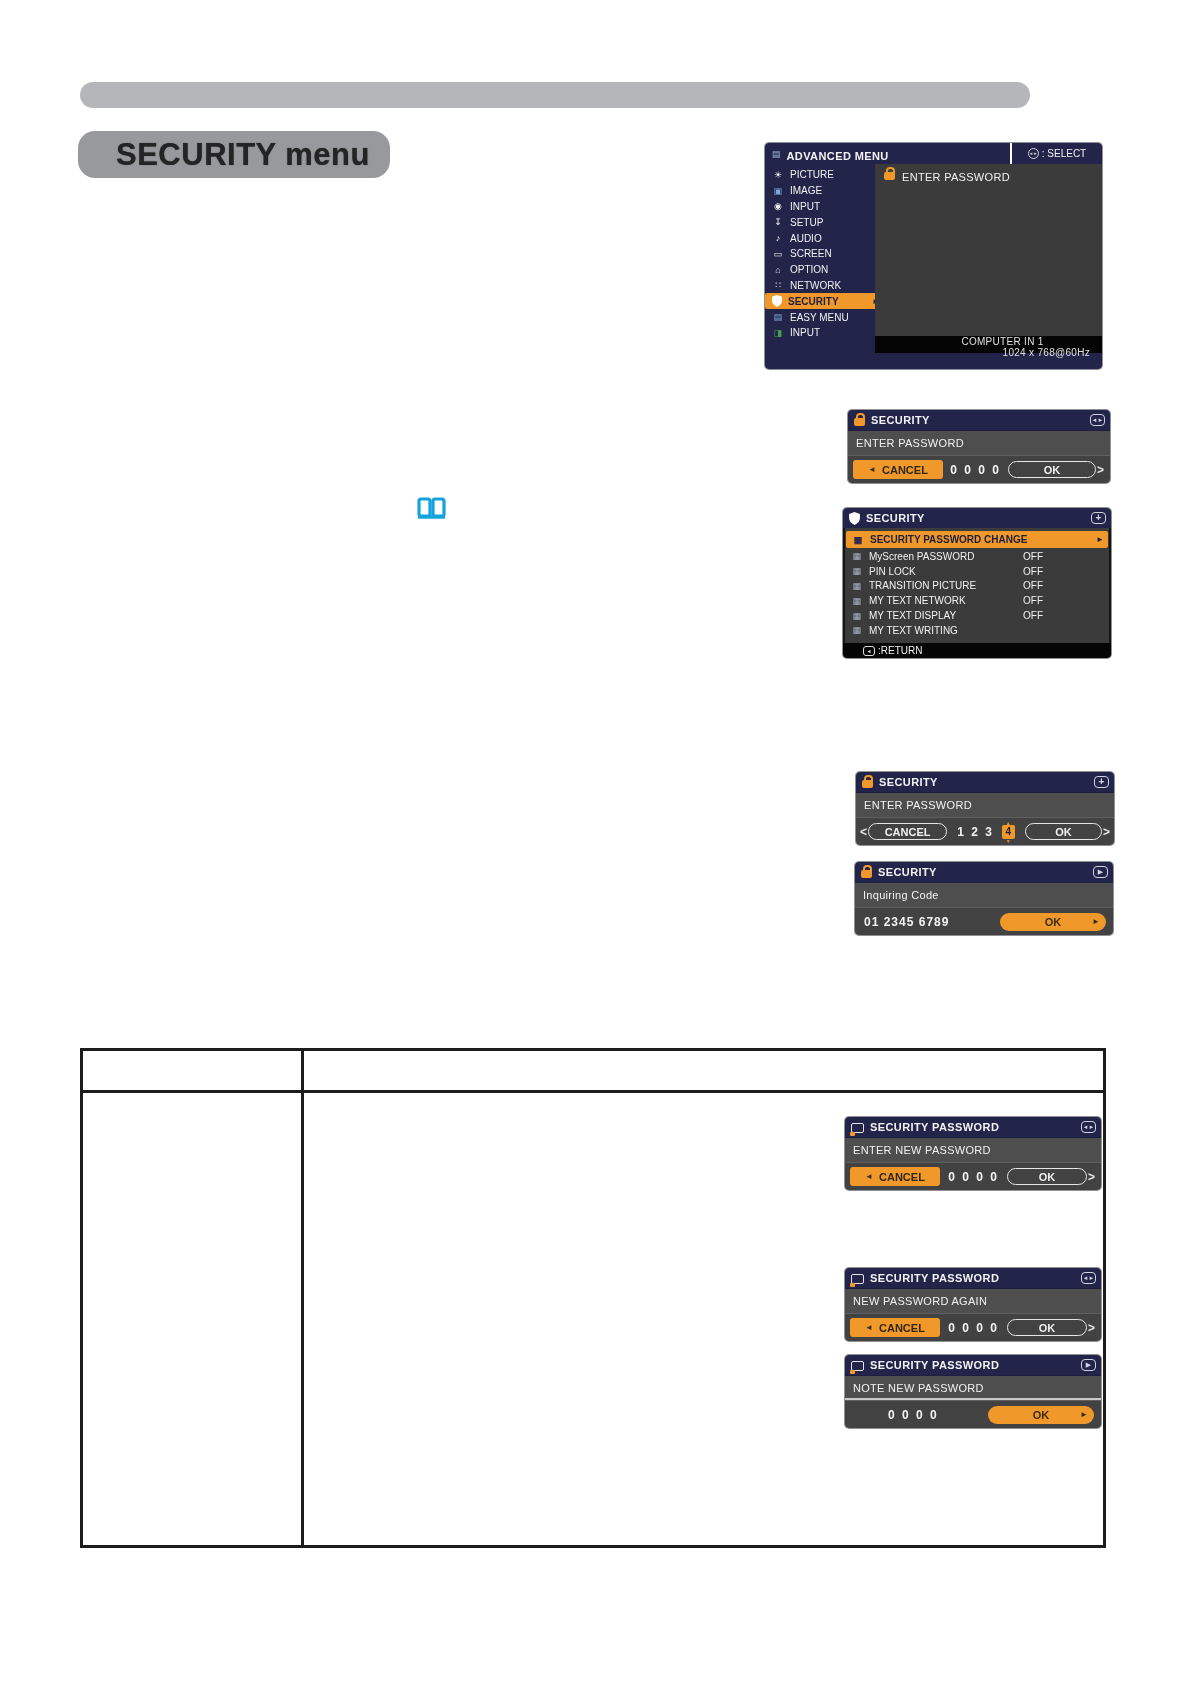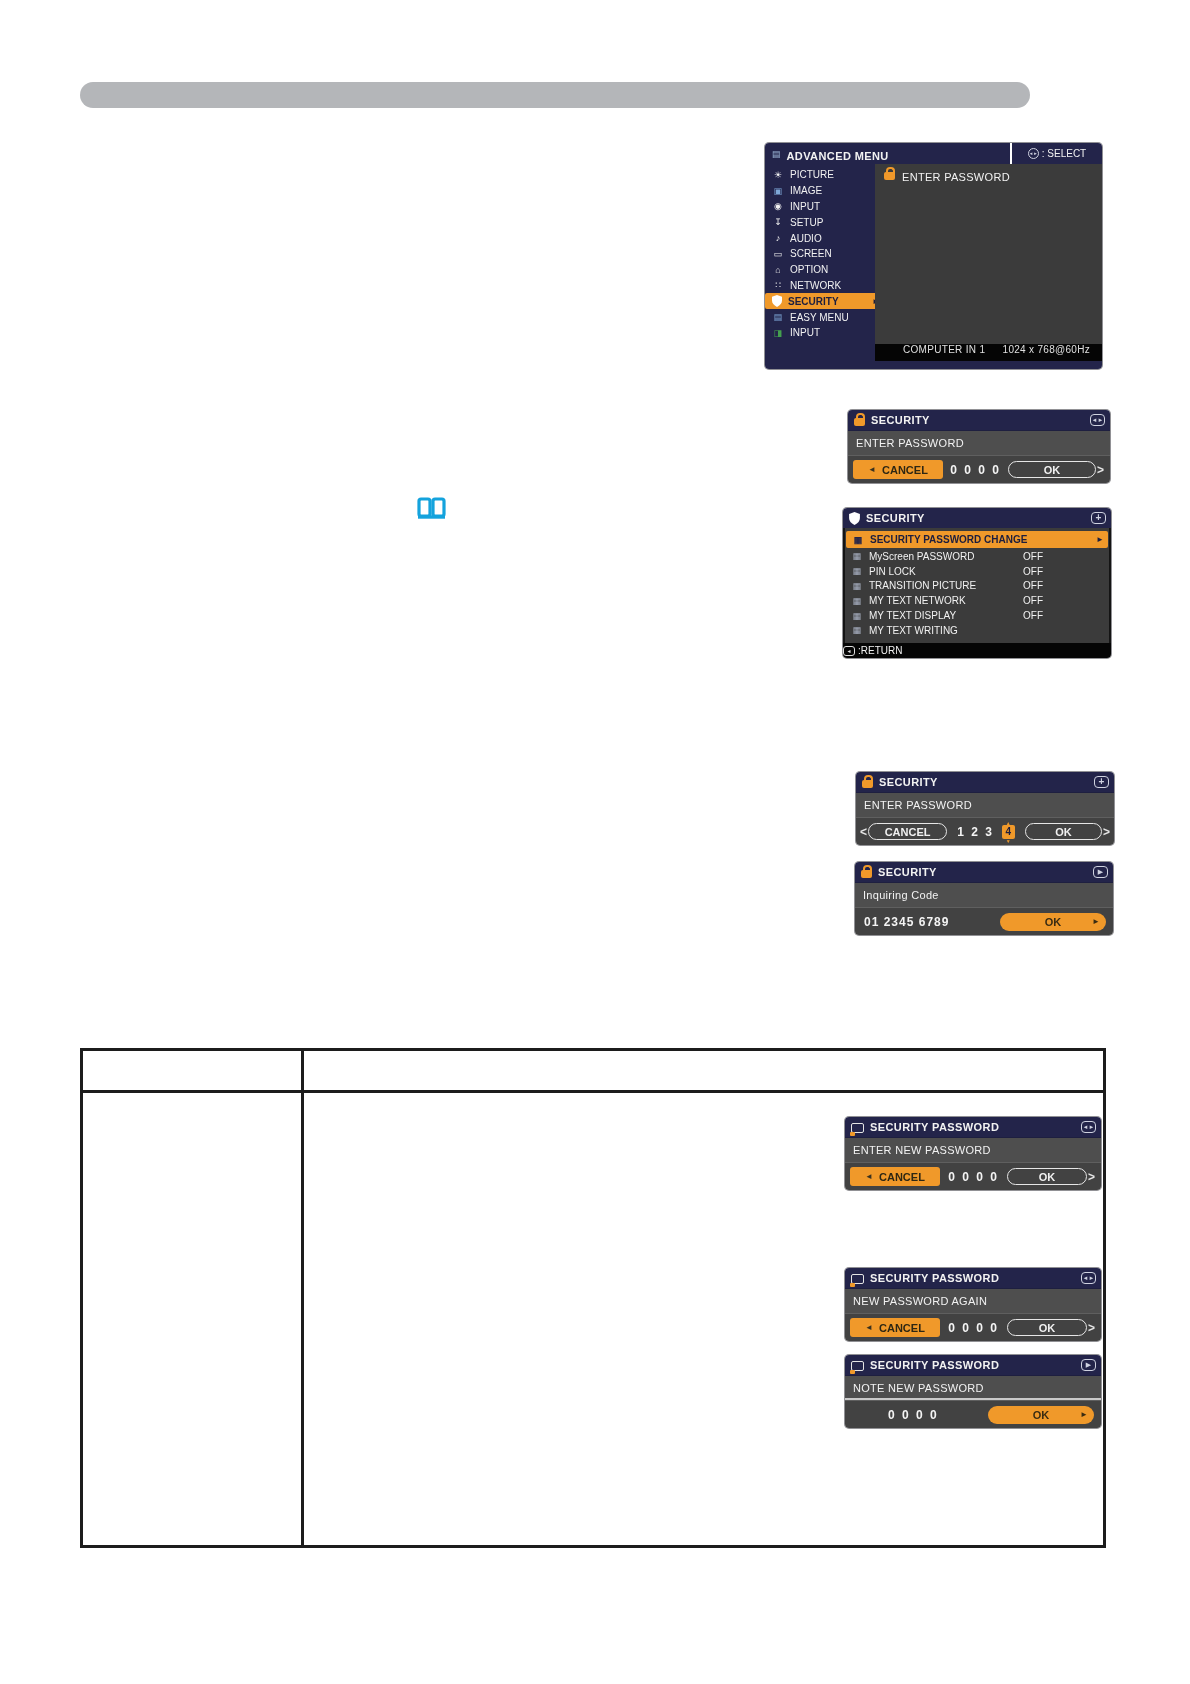--- a/index.html
+++ b/index.html
@@ -63,56 +63,59 @@
     justify-content:center;font-size:4.5px;color:#cfd2e0;box-sizing:border-box;}
   .adv-body{position:relative;height:205px;background:#23244a;}
   .adv-items{position:absolute;left:0;top:3px;width:110px;}
   .adv-item{height:15.8px;display:flex;align-items:center;padding-left:7px;font-size:10px;gap:6px;white-space:nowrap;}
   .adv-item .gi{width:12px;text-align:center;font-size:9px;flex:none;}
   .adv-item.selected{background:#f0992a;color:#1d1e3e;font-weight:bold;width:106px;position:relative;border-radius:2px;}
   .adv-item.selected .sel-arrow{position:absolute;right:-2px;font-size:8px;color:#1d1e3e;}
   .adv-panel{position:absolute;left:110px;top:0;right:0;bottom:17px;background:#3b3b3b;display:flex;gap:7px;
     padding:7px 9px;align-items:flex-start;font-size:11px;letter-spacing:.3px;box-sizing:border-box;}
   .adv-panel .lock-icon{margin-top:1px;}
-  .adv-status{position:absolute;left:110px;right:0;bottom:8px;height:17px;background:#050505;display:flex;
-    font-size:10px;color:#e0e0e0;letter-spacing:.3px;}
+  .adv-status{position:absolute;left:110px;right:0;bottom:16px;height:17px;background:#050505;display:flex;
+    align-items:center;font-size:10px;color:#e0e0e0;letter-spacing:.3px;flex-direction:column;}
   .adv-status .in{margin-left:28px;}
   .adv-status .res{margin-left:auto;margin-right:12px;}
 
   
   .seclist{left:843px;top:508px;width:268px;height:150px;}
   .sec-body{height:115px;background:#3b3b3b;padding-top:3px;box-sizing:border-box;border-left:2px solid #141414;
     border-right:2px solid #141414;}
   .sec-item{position:relative;height:14.8px;display:flex;align-items:center;padding-left:6px;font-size:10px;gap:6px;
     white-space:nowrap;}
   .sec-item .si{font-size:9px;color:#aab2c4;width:12px;text-align:center;flex:none;}
   .sec-item.first{height:17px;background:#f0992a;border-radius:2px;margin:0 1px 1px 1px;color:#1d1e3e;font-weight:bold;}
   .sec-item.first .si{color:#23244a;}
   .sec-item .sec-value{position:absolute;left:178px;font-size:10px;}
   .sec-item .sec-arrow{position:absolute;right:4px;font-size:8px;color:#1d1e3e;}
-  .sec-return{height:15px;background:#050505;display:flex;align-items:center;padding-left:0;font-size:10px;gap:3px;}
+  .sec-return{height:15px;background:#050505;display:flex;align-items:center;padding-left:20px;font-size:10px;gap:3px;}
   .mini-nav{width:12px;height:10px;border:1px solid #ddd;border-radius:3px;display:flex;align-items:center;
     justify-content:center;font-size:5px;color:#ddd;box-sizing:border-box;}
 
   
   .manual-table{position:absolute;left:80px;top:1048px;width:1026px;height:500px;border:3px solid #1c1c1c;
     box-sizing:border-box;}
   .mt-divider{position:absolute;top:0;bottom:0;left:218px;width:3px;background:#1c1c1c;}
   .mt-header-line{position:absolute;left:0;right:0;top:39px;height:3px;background:#1c1c1c;}
   .mt-cell{position:absolute;}
 
   .shield-svg{flex:none;}
 </style>
 </head>
 <body>
 
 <div class="page">
 
   <div class="topbar"></div>
 
+  <div class="heading-badge">
+    <span>SECURITY menu</span>
+  </div>
 
   <span class="book-icon">
     <svg width="31" height="28" viewBox="0 0 31 28">
       <rect x="3" y="4" width="11" height="17" rx="2" fill="none" stroke="#14a3dd" stroke-width="3.2"></rect>
       <rect x="17" y="4" width="11" height="17" rx="2" fill="none" stroke="#14a3dd" stroke-width="3.2"></rect>
       <line x1="2" y1="22" x2="29" y2="22" stroke="#14a3dd" stroke-width="3.4"></line>
     </svg>
   </span>
 
   <div class="osd adv">

